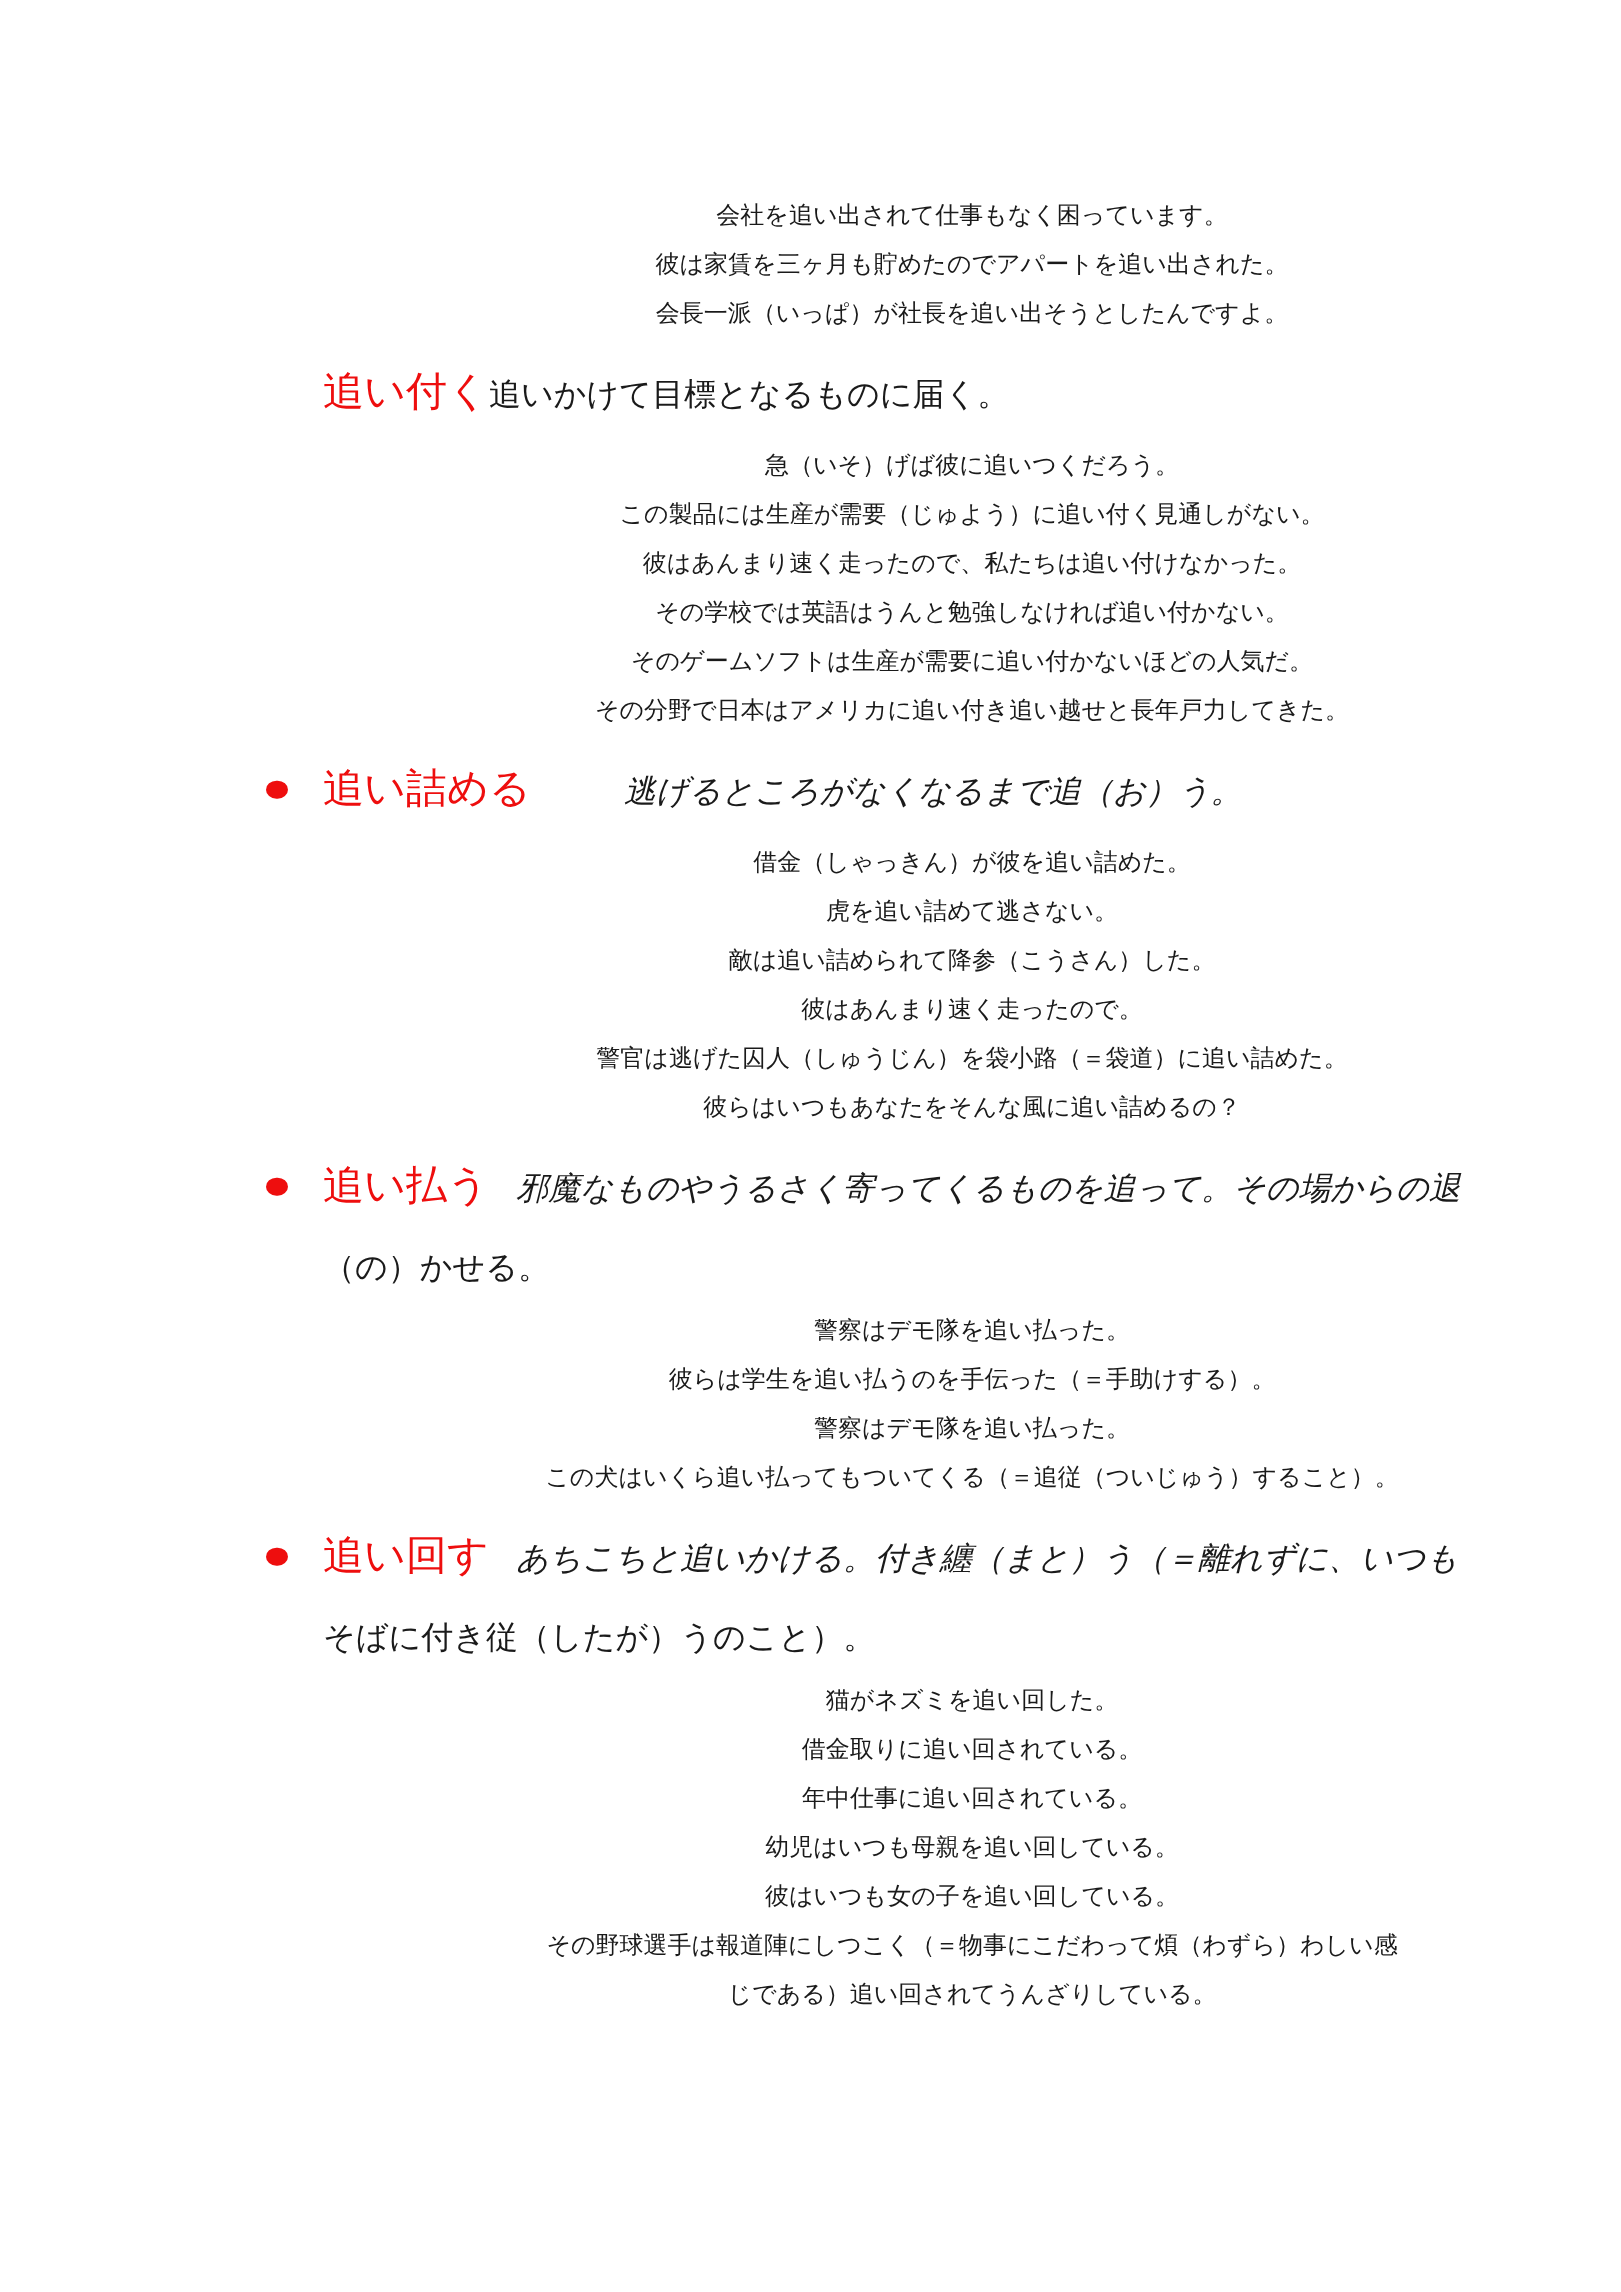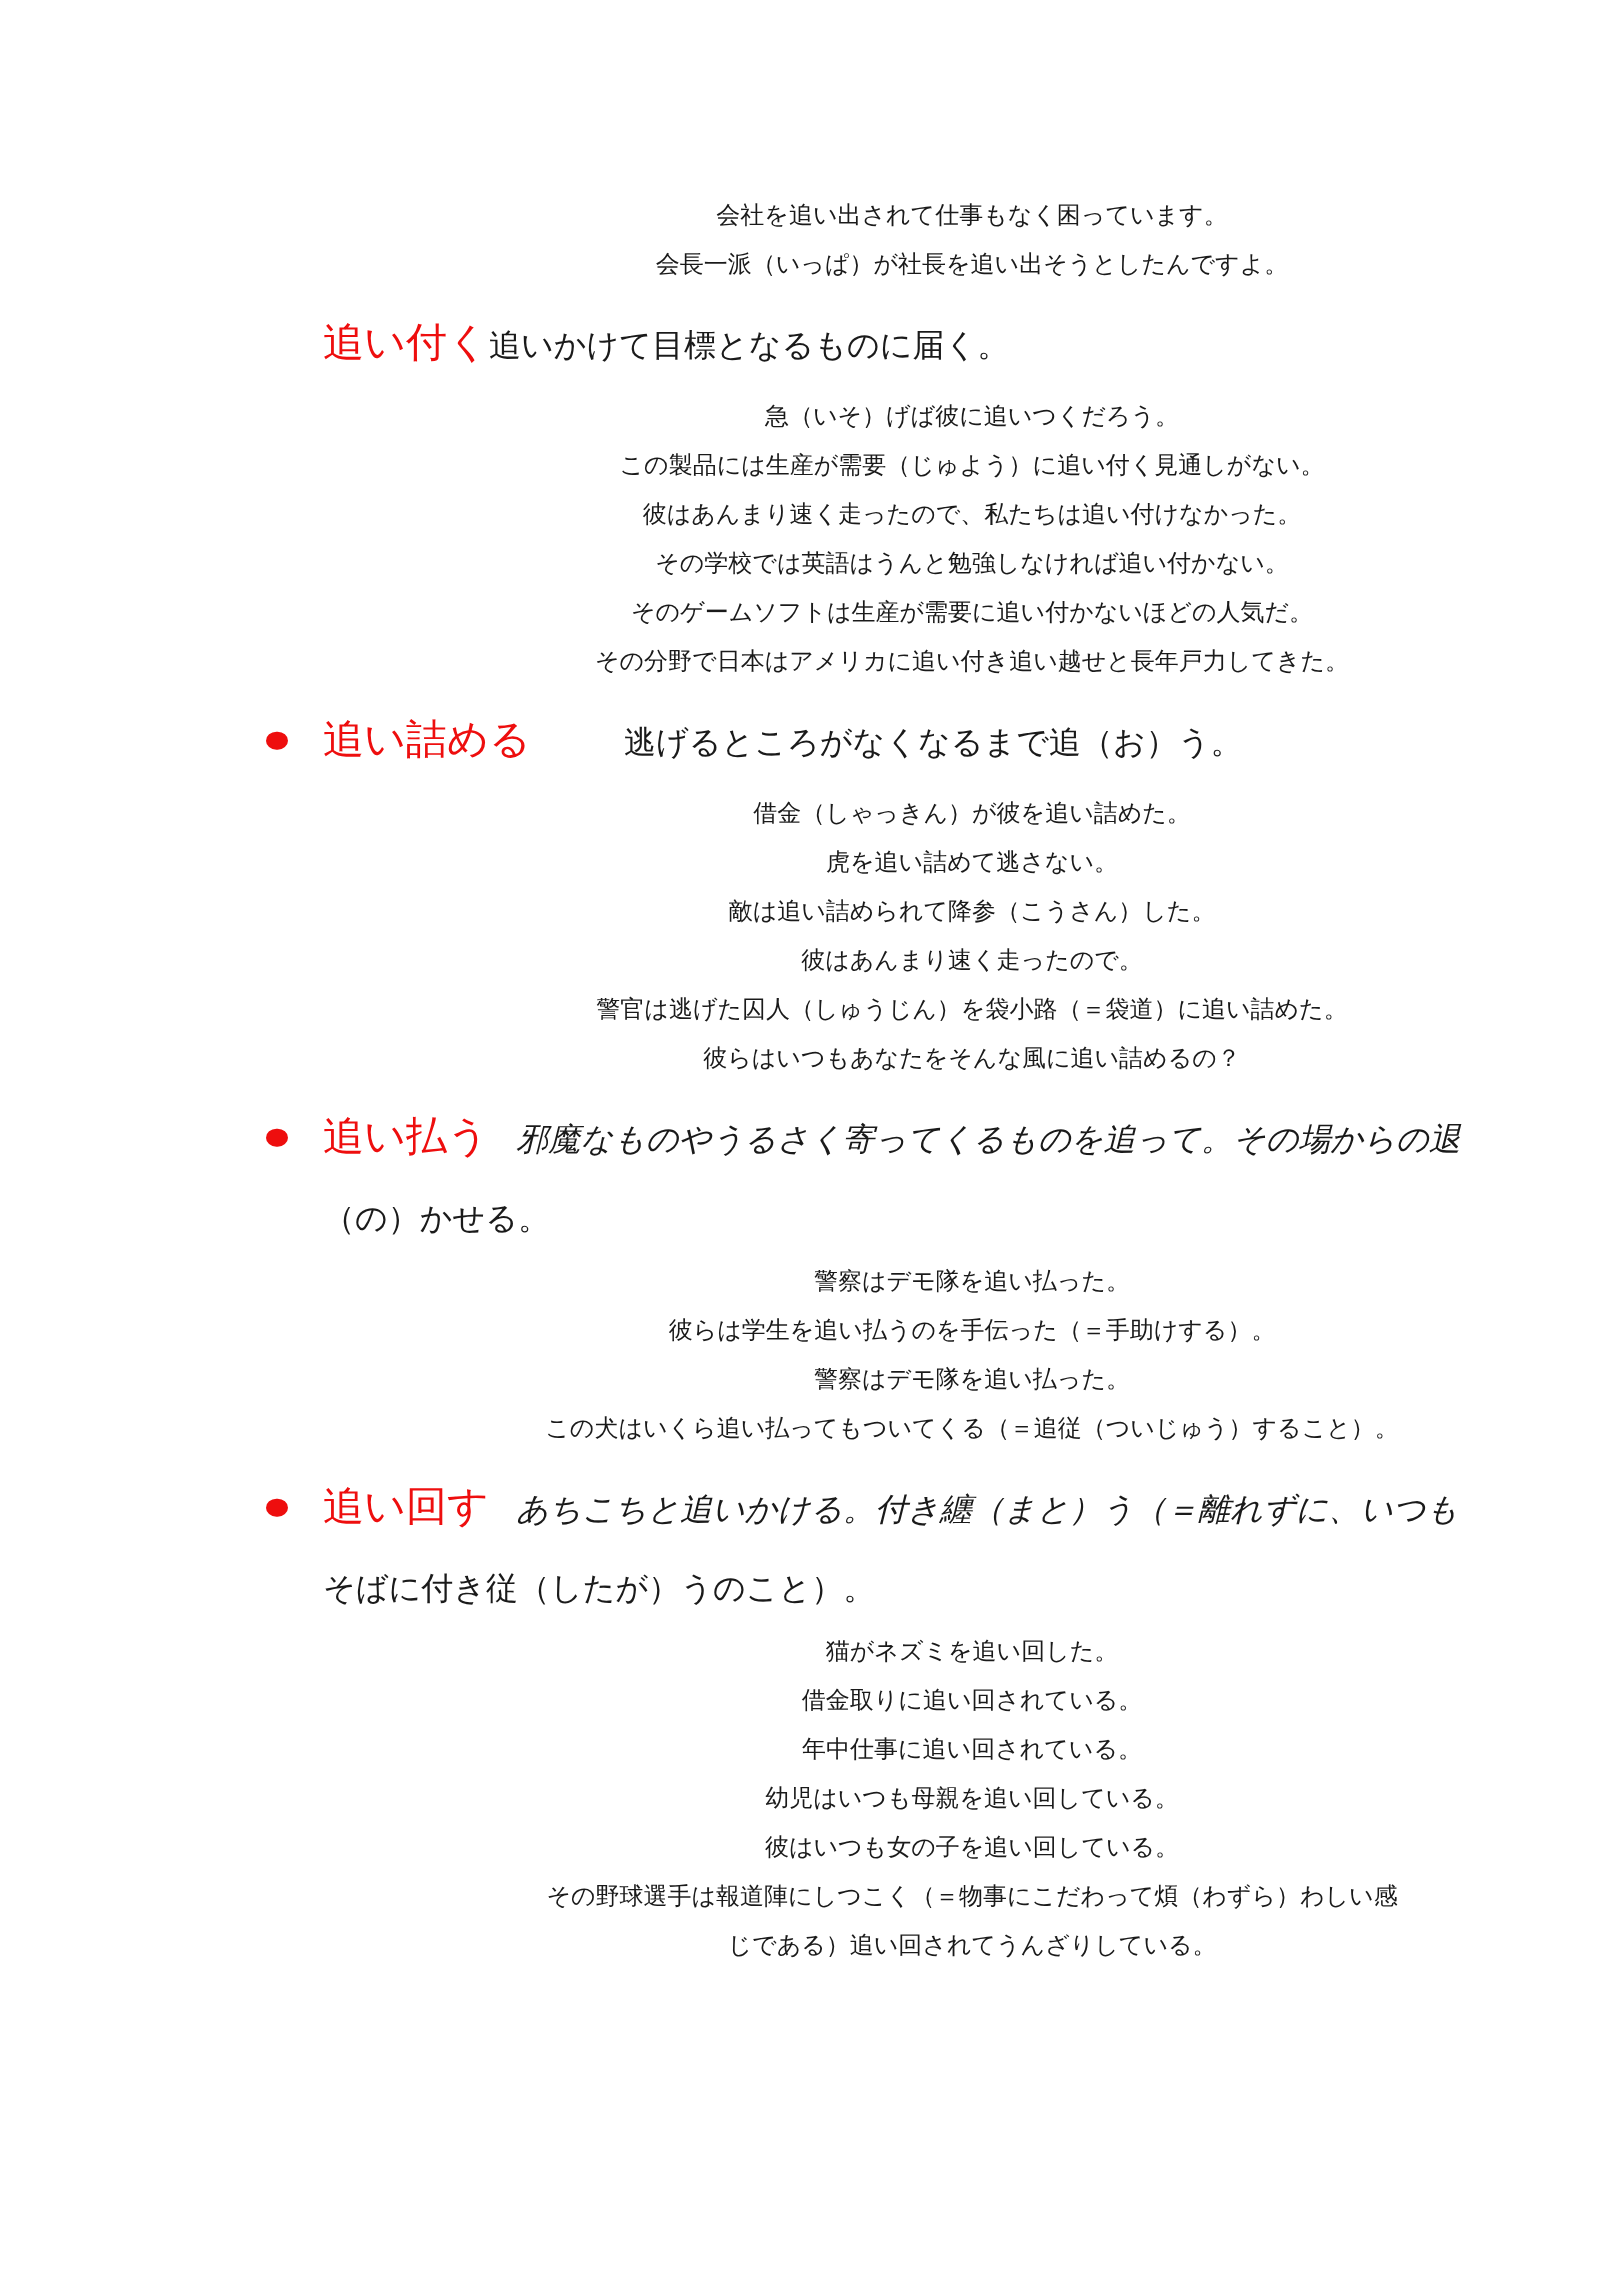--- a/index.html
+++ b/index.html
@@ -48,35 +48,36 @@
     height: 18.6px;
     background: var(--accent);
     border-radius: 50%;
     display: inline-block;
   }
   .definition {
     font-size: 32px;
     color: var(--text);
   }
   .gap-lg  { }
-  .gap-xl  { margin-left: 93px; }
+  .gap-xl  { margin-left: 93px; font-style: italic; }
   .gap-sm  { margin-left: 27.4px; font-style: italic; }
   .def-cont {
     font-size: 32px;
     line-height: 65px;
     margin-bottom: 5.9px;
   }
 </style>
 </head>
 <body>
 
 <div class="content">
 
   <div class="section">
     <div class="example">会社を追い出されて仕事もなく困っています。</div>
+    <div class="example">彼は家賃を三ヶ月も貯めたのでアパートを追い出された。</div>
     <div class="example">会長一派（いっぱ）が社長を追い出そうとしたんですよ。</div>
   </div>
 
   <div class="section">
     <div class="heading-row">
       <span class="heading">追い付く</span><span class="definition gap-lg">追いかけて目標となるものに届く。</span>
     </div>
     <div class="example">急（いそ）げば彼に追いつくだろう。</div>
     <div class="example">この製品には生産が需要（じゅよう）に追い付く見通しがない。</div>
     <div class="example">彼はあんまり速く走ったので、私たちは追い付けなかった。</div>

